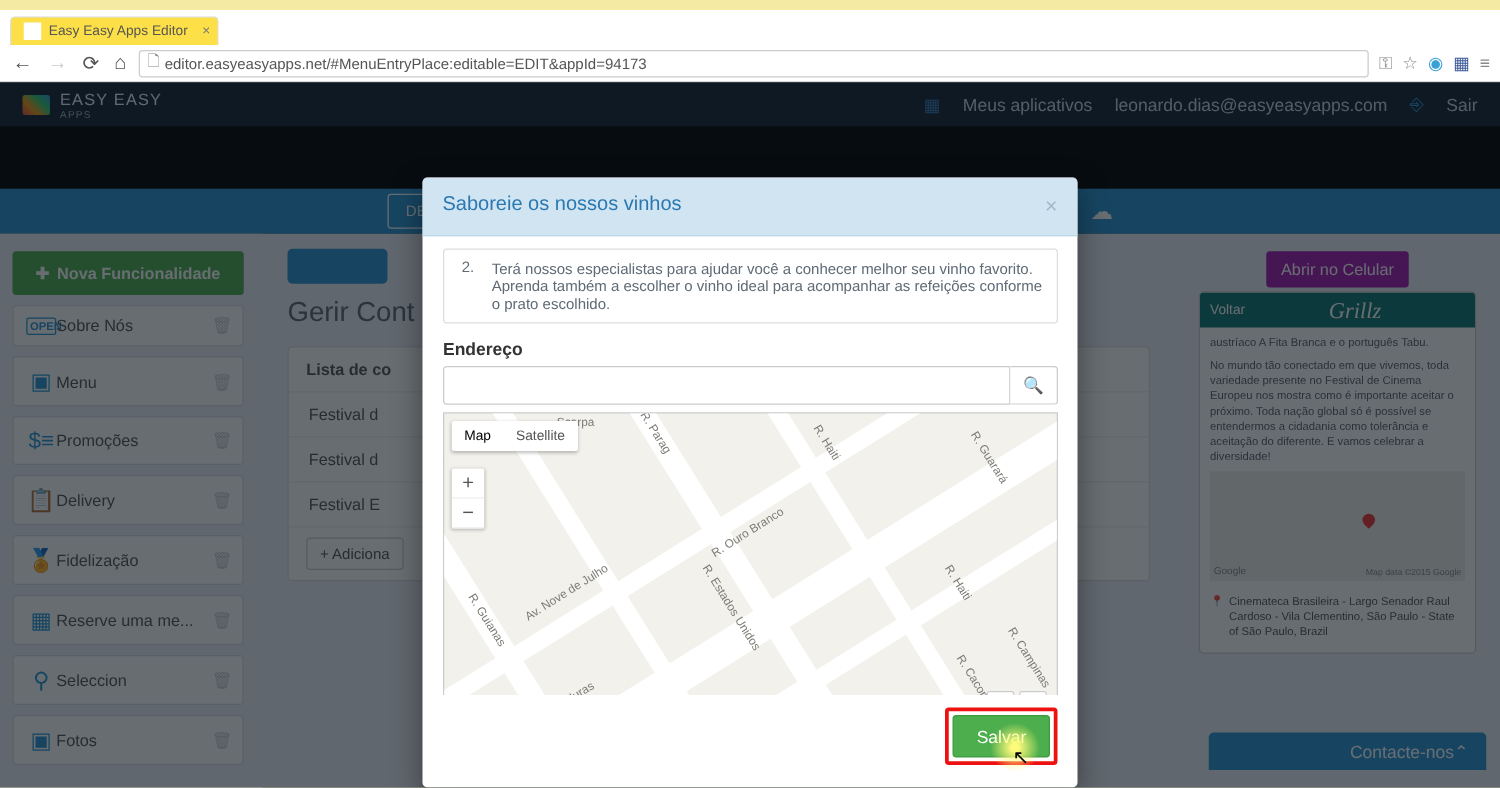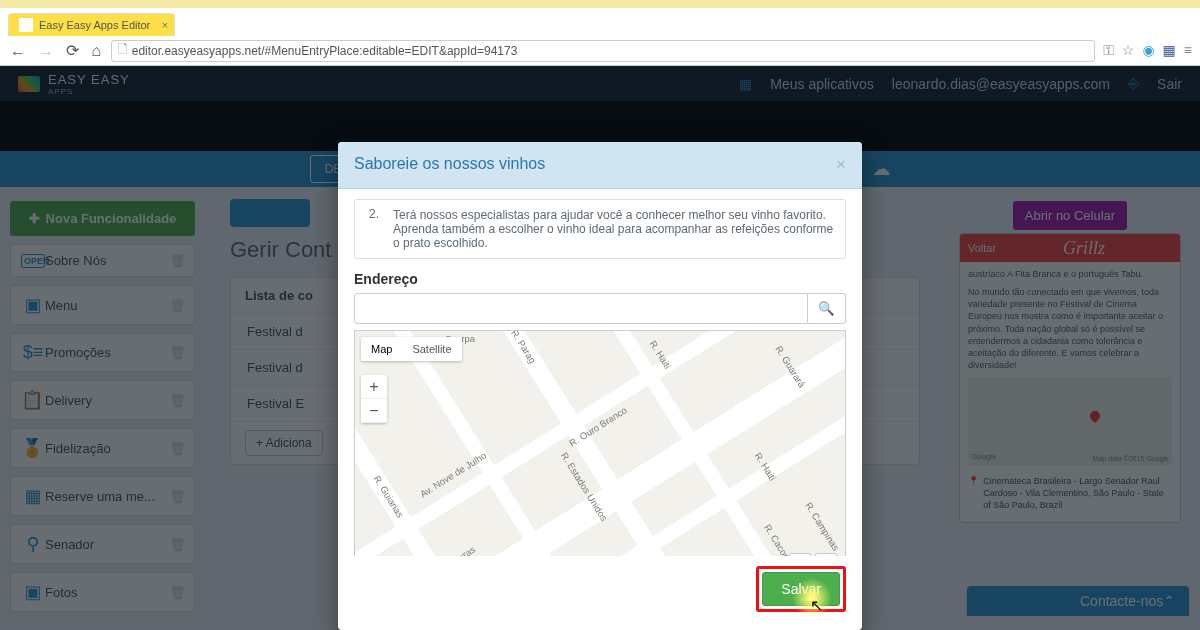--- a/index.html
+++ b/index.html
@@ -38,21 +38,21 @@
 .sel-btn { background: #35393d; color: #fff; border: none; border-radius: 3px; padding: 10px 18px; font-size: 13px; margin-bottom: 18px; }
 .section-title { font-size: 22px; color: #5e6a75; font-weight: 300; margin-bottom: 14px; }
 .panel { background: #fff; border: 1px solid #ddd; border-radius: 4px; }
 .panel-hd { padding: 10px 14px; border-bottom: 1px solid #eee; font-weight: bold; color: #555; font-size: 13px; }
 .panel-row { padding: 10px 16px; border-bottom: 1px solid #eee; color: #555; font-size: 13px; }
 .panel-ft { padding: 8px 14px; }
 .add-btn { background: #fff; border: 1px solid #ccc; border-radius: 3px; padding: 5px 10px; font-size: 12px; color: #555; }
 .preview { width: 260px; padding: 14px 10px; display: flex; flex-direction: column; align-items: center; }
 .open-mobile { background: #a21caf; color: #fff; border: none; border-radius: 3px; padding: 7px 12px; font-size: 13px; margin-bottom: 3px; }
 .phone { background: #fff; border: 1px solid #ccc; border-radius: 4px; width: 222px; overflow: hidden; }
-.phone-hd { background: #ef4444; color: #fff; display: flex; align-items: center; padding: 4px 8px; font-size: 11px; height: 28px; }
+.phone-hd { background: #0f766e; color: #fff; display: flex; align-items: center; padding: 4px 8px; font-size: 11px; height: 28px; }
 .phone-hd .back { font-size: 11px; }
 .phone-hd .brand { flex: 1; text-align: center; font-family: Liberation Serif, serif; font-size: 18px; font-style: italic; }
 .phone-body { padding: 6px 8px; font-size: 9px; color: #5a5f68; line-height: 1.35; }
 .phone-map { width: 100%; height: 88px; background: #eef0e9; margin: 6px 0; position: relative; }
 .phone-map::after { content: ""; position: absolute; left: 60%; top: 38%; width: 10px; height: 10px; background: #e33; border-radius: 50% 50% 50% 0; transform: rotate(-45deg); }
 .phone-addr { font-size: 9px; color: #555; padding: 4px 0; display: flex; gap: 4px; }
 .chatbar { background: #2a97d3; color: #fff; height: 30px; display: flex; align-items: center; padding: 0 14px; font-size: 14px; border-radius: 4px 4px 0 0; justify-content: flex-end; margin-top: auto; width: 222px; margin-left: 16px; }
 .overlay { position: absolute; inset: 0; background: rgba(12,20,28,0.62); display: flex; justify-content: center; padding-top: 76px; }
 .modal { background: #fff; width: 524px; border-radius: 4px; box-shadow: 0 8px 24px rgba(0,0,0,0.4); overflow: hidden; display: flex; flex-direction: column; max-height: 528px; }
 .modal-hd { background: #d0e4f1; padding: 13px 16px; color: #2a78b2; font-size: 16px; font-weight: 500; display: flex; justify-content: space-between; border-bottom: 1px solid #bcd6e8; }
@@ -164,21 +164,21 @@
           <span>Fidelização</span>
           <span class="trash">🗑</span>
         </div>
       <div class="side-item">
           <span class="ico">▦</span>
           <span>Reserve uma me...</span>
           <span class="trash">🗑</span>
         </div>
       <div class="side-item">
           <span class="ico">⚲</span>
-          <span>Senador</span>
+          <span>Seleccion</span>
           <span class="trash">🗑</span>
         </div>
       <div class="side-item">
           <span class="ico">▣</span>
           <span>Fotos</span>
           <span class="trash">🗑</span>
         </div>
     </div>
 
     <div class="main">

